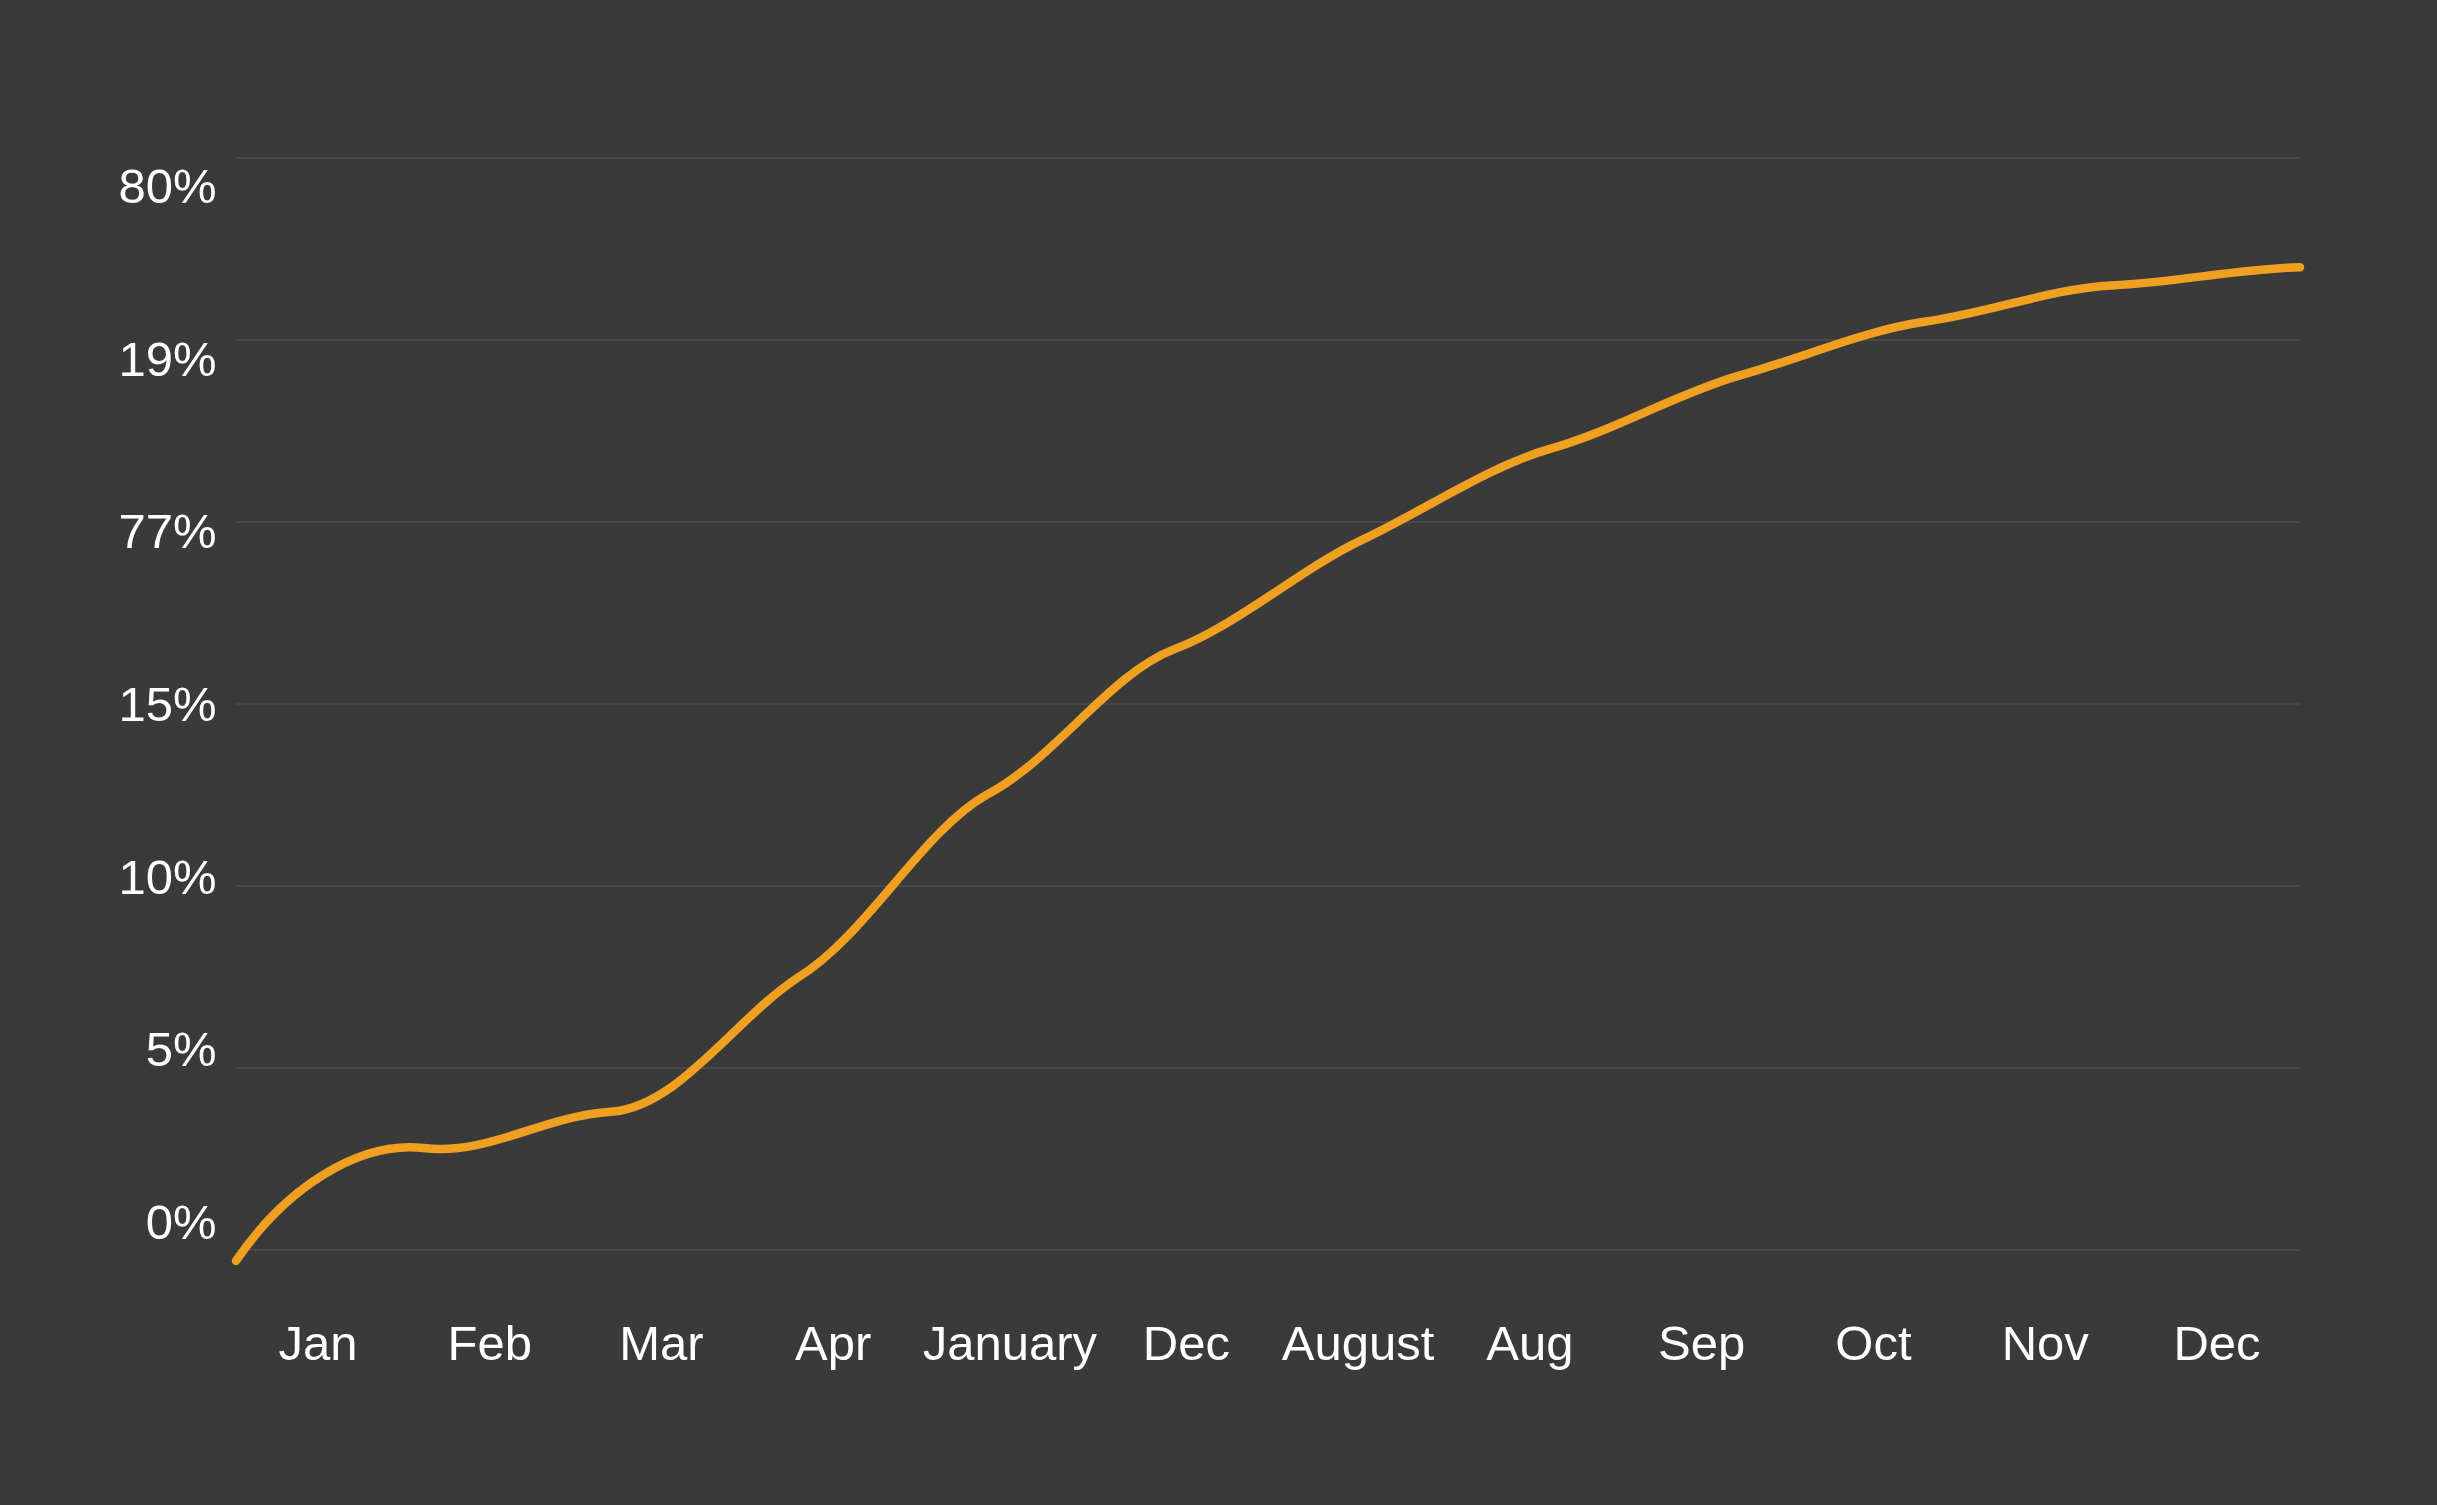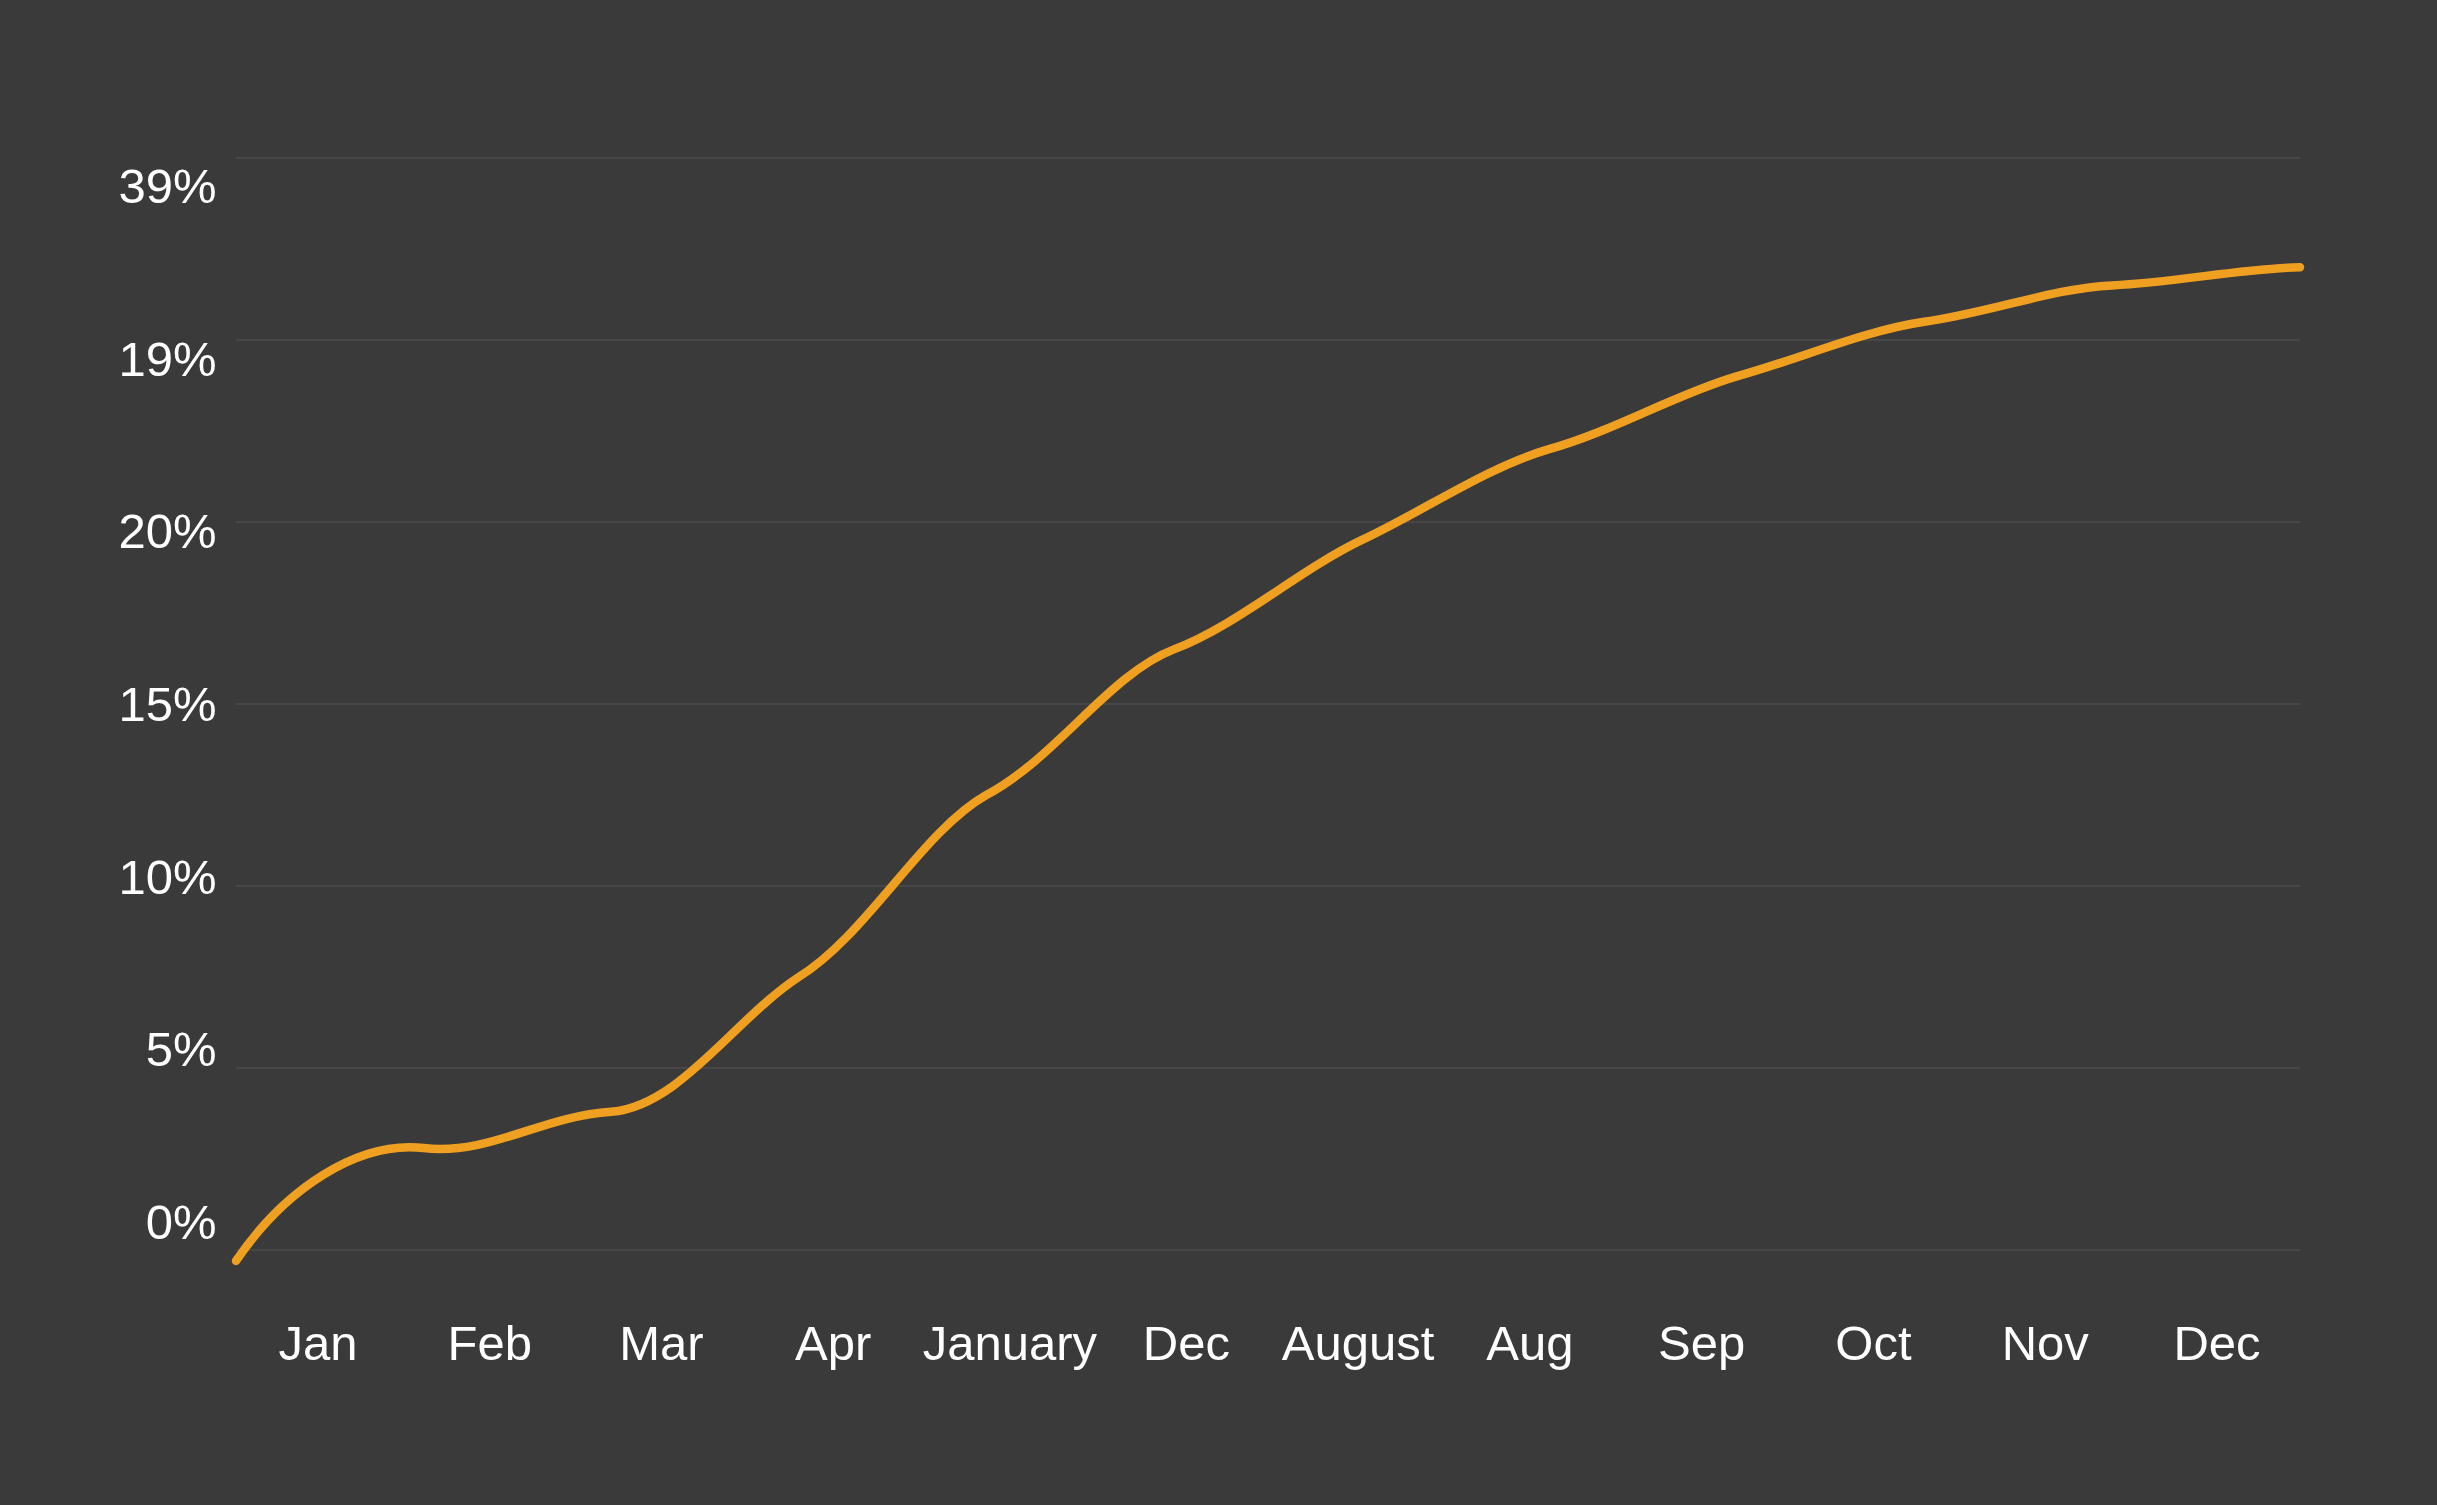--- a/index.html
+++ b/index.html
@@ -73,23 +73,23 @@
       stroke-linejoin: round;
     }
   </style>
 </head>
 <body>
 
 <div class="chart-container">
   <div class="chart-area">
     
     <div class="y-axis-labels">
-      <span class="y-label">39%</span>
+      <span class="y-label">80%</span>
       <span class="y-label">19%</span>
-      <span class="y-label">20%</span>
+      <span class="y-label">77%</span>
       <span class="y-label">15%</span>
       <span class="y-label">10%</span>
       <span class="y-label">5%</span>
       <span class="y-label">0%</span>
     </div>
 
     
     <svg class="chart-svg" viewBox="0 0 3400 1800" preserveAspectRatio="none">
 
       <line class="grid-line" x1="0" y1="0" x2="3400" y2="0"></line>

